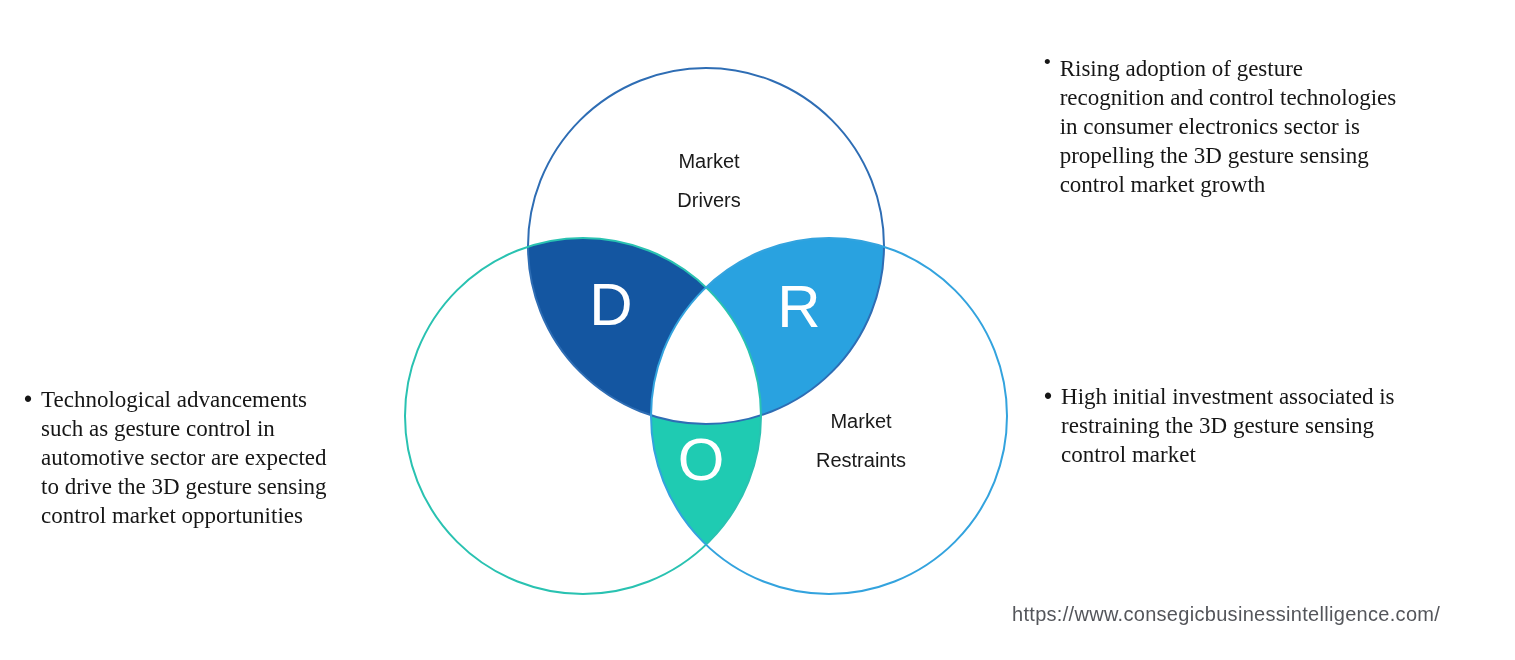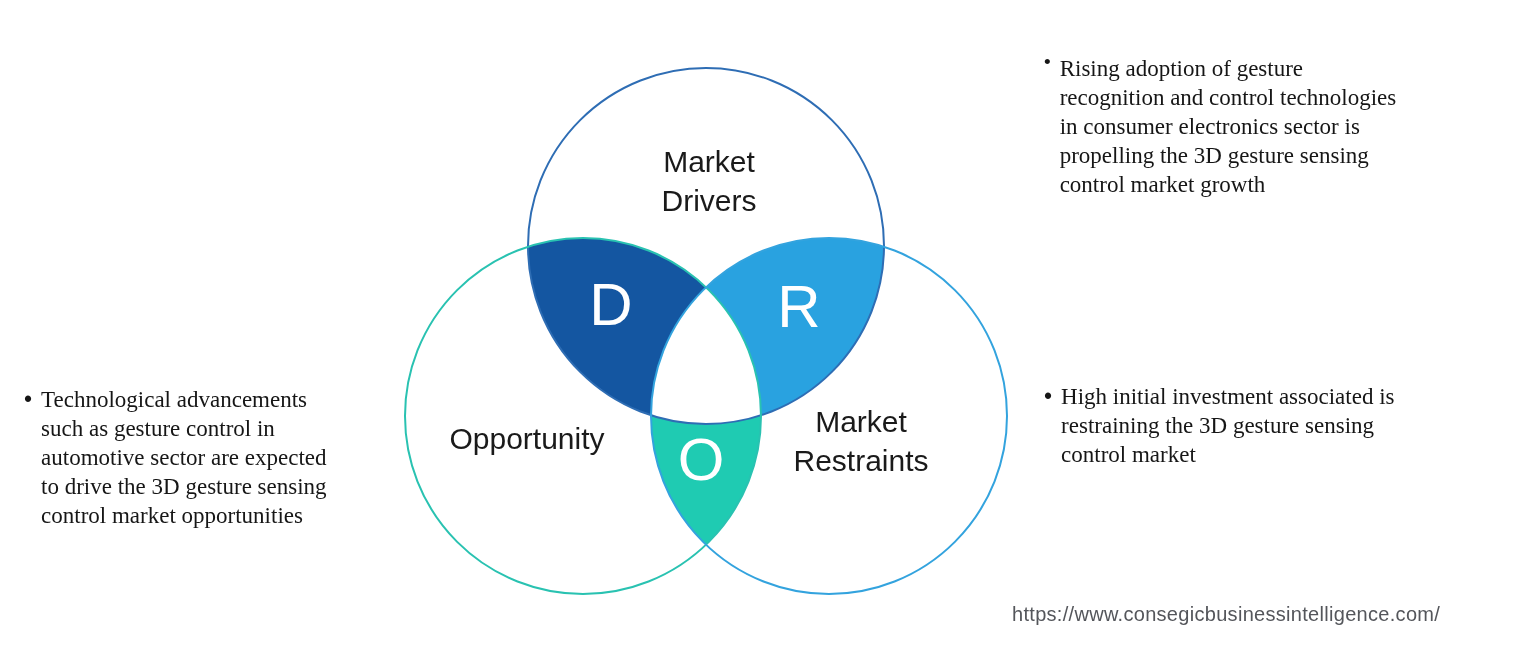--- a/index.html
+++ b/index.html
@@ -18,21 +18,21 @@
     transform: translate(-50%, -50%);
     color: #ffffff;
     font-size: 60px;
     line-height: 1;
     font-family: "Liberation Sans", sans-serif;
   }
   .circle-label {
     position: absolute;
     transform: translate(-50%, -50%);
     color: #1a1a1a;
-    font-size: 30px;
+    font-size: 20px;
     line-height: 39px;
     text-align: center;
     white-space: nowrap;
   }
   .note {
     position: absolute;
     display: flex;
     align-items: flex-start;
     color: #161616;
     font-size: 23px;
@@ -85,21 +85,20 @@
     <circle class="outline" cx="706" cy="246" r="178" stroke="#2E6DB4"></circle>
     <circle class="outline" cx="583" cy="416" r="178" stroke="#29C2B1"></circle>
     <circle class="outline" cx="829" cy="416" r="178" stroke="#33A3DE"></circle>
   </svg>
 
   <div class="letter" style="left:611px; top:305px;">D</div>
   <div class="letter" style="left:799px; top:307px;">R</div>
   <div class="letter" style="left:701px; top:460px;">O</div>
 
   <div class="circle-label" style="left:709px; top:181px;">Market<br>Drivers</div>
-  <div class="circle-label" style="left:527px; top:438px;">Opportunity</div>
   <div class="circle-label" style="left:861px; top:441px;">Market<br>Restraints</div>
 
   <div class="note" style="left:24px; top:385px; width:382px;">
     <span class="marker">•</span>
     <span class="note-text">Technological advancements<br>such as gesture control in<br>automotive sector are expected<br>to drive the 3D gesture sensing<br>control market opportunities</span>
   </div>
 
   <div class="note raised" style="left:1044px; top:54px; width:450px;">
     <span class="marker">•</span>
     <span class="note-text">Rising adoption of gesture<br>recognition and control technologies<br>in consumer electronics sector is<br>propelling the 3D gesture sensing<br>control market growth</span>

